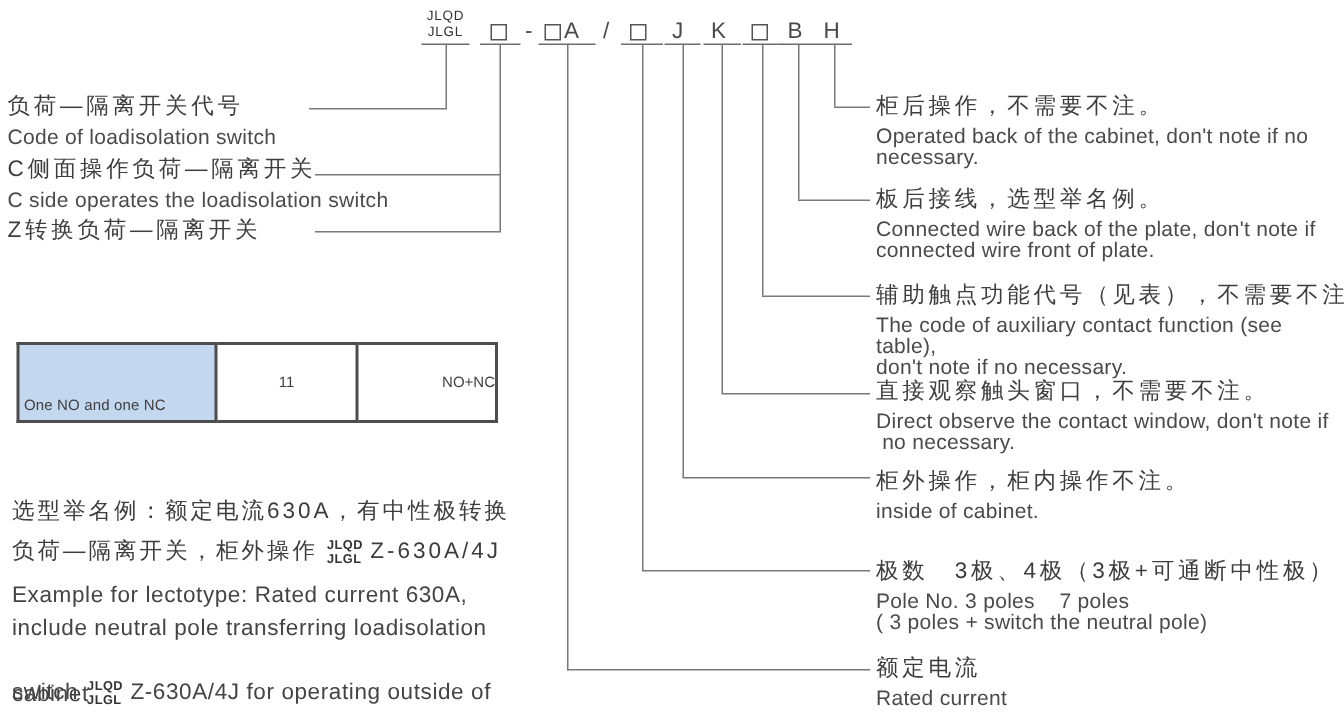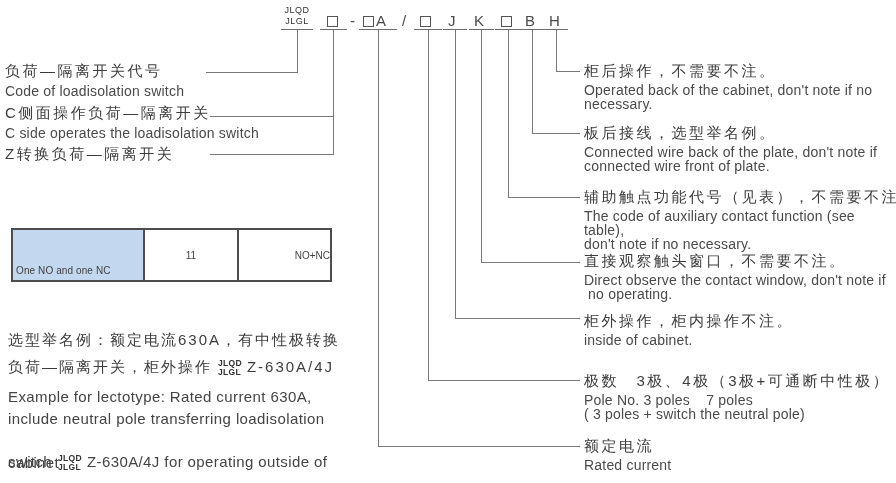--- a/index.html
+++ b/index.html
@@ -142,21 +142,21 @@
     <div class="en-line">connected wire front of plate.</div>
   </div>
   <div class="right-label" style="top:188px">
     <div class="cn-line">辅助触点功能代号（见表），不需要不注</div>
     <div class="en-line">The code of auxiliary contact function (see table),</div>
     <div class="en-line">don't note if no necessary.</div>
   </div>
   <div class="right-label" style="top:252px">
     <div class="cn-line">直接观察触头窗口，不需要不注。</div>
     <div class="en-line">Direct observe the contact window, don't note if</div>
-    <div class="en-line"> no operating.</div>
+    <div class="en-line"> no necessary.</div>
   </div>
   <div class="right-label" style="top:312px">
     <div class="cn-line">柜外操作，柜内操作不注。</div>
     <div class="en-line">inside of cabinet.</div>
   </div>
   <div class="right-label" style="top:372px">
     <div class="cn-line">极数　3极、4极（3极+可通断中性极）</div>
     <div class="en-line">Pole No. 3 poles    7 poles</div>
     <div class="en-line">( 3 poles + switch the neutral pole)</div>
   </div>

